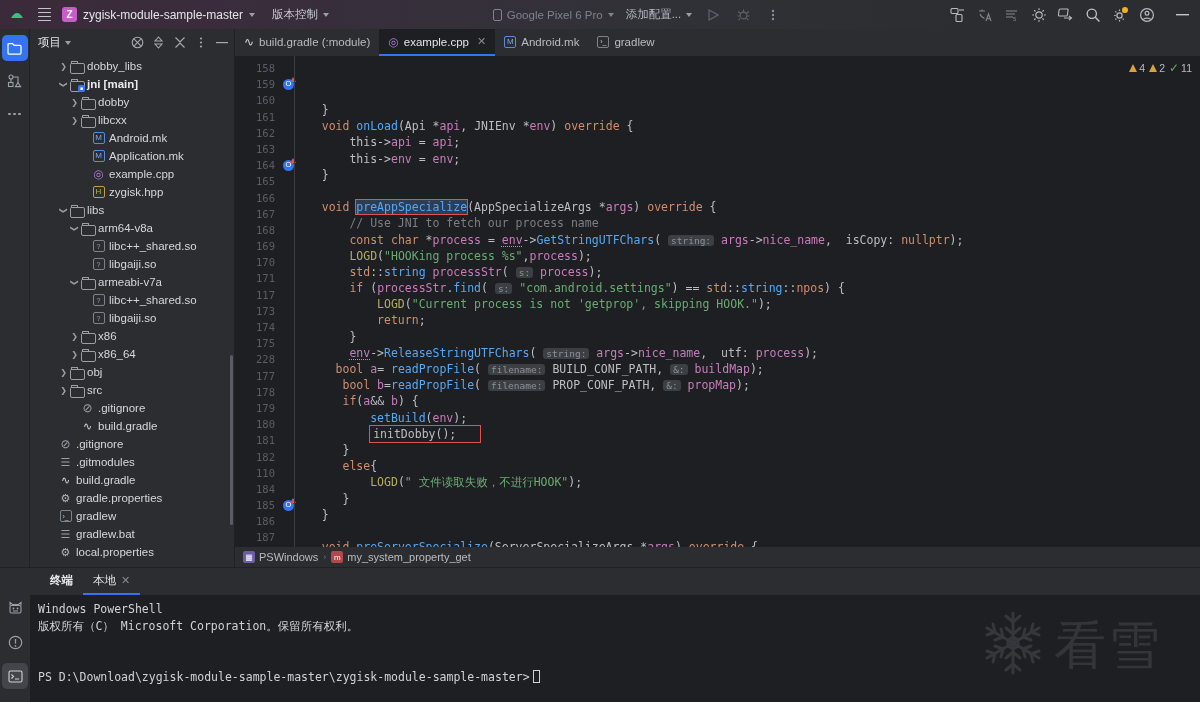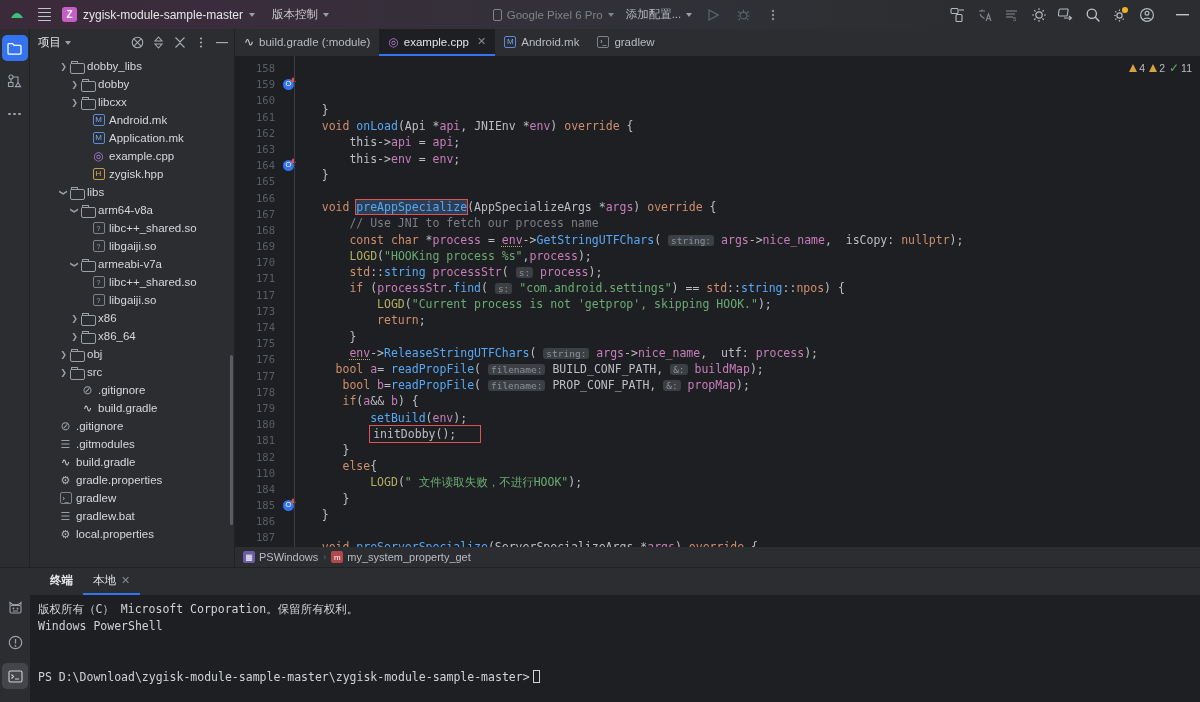--- a/index.html
+++ b/index.html
@@ -376,20 +376,30 @@
         <div class="tree-scroll"></div>
       <div class="row">
             <span style="display:inline-block;width:28px"></span>
             <span class="arrow">❯</span>
             <span class="ficon">
               <span class="fold"></span>
             </span>
             <span class="lbl">dobby_libs</span>
           </div>
           <div class="row">
+            <span style="display:inline-block;width:28px"></span>
+            <span class="arrow" style="transform: rotate(90deg);">❯</span>
+            <span class="ficon">
+              <span class="fold src">
+                <span class="fbadge">■</span>
+              </span>
+            </span>
+            <span class="lbl b">jni [main]</span>
+          </div>
+          <div class="row">
             <span style="display:inline-block;width:39px"></span>
             <span class="arrow">❯</span>
             <span class="ficon">
               <span class="fold"></span>
             </span>
             <span class="lbl">dobby</span>
           </div>
           <div class="row">
             <span style="display:inline-block;width:39px"></span>
             <span class="arrow">❯</span>
@@ -628,21 +638,21 @@
             <div class="g">166</div>
             <div class="g">167</div>
             <div class="g">168</div>
             <div class="g">169</div>
             <div class="g">170</div>
             <div class="g">171</div>
             <div class="g">117</div>
             <div class="g">173</div>
             <div class="g">174</div>
             <div class="g">175</div>
-            <div class="g">176</div>
+            <div class="g">228</div>
             <div class="g">177</div>
             <div class="g">178</div>
             <div class="g">179</div>
             <div class="g">180</div>
             <div class="g">181</div>
             <div class="g">182</div>
             <div class="g">110</div>
             <div class="g">184</div>
             <div class="g">185<span class="ovr">O</span></div>
             <div class="g">186</div>
@@ -713,23 +723,39 @@
       <div class="term-tabs" id="termtabs">
           <div class="tt b">
             <span>终端</span>
           </div>
           <div class="tt active">
             <span>本地</span>
             <span class="x">✕</span>
           </div>
         </div>
       <div class="term-body" id="termbody">
+          <div class="tl">Windows PowerShell</div>
           <div class="tl">版权所有（C） Microsoft Corporation。保留所有权利。</div>
-          <div class="tl">Windows PowerShell</div>
           <div class="tl">&nbsp;</div>
           <div class="tl">&nbsp;</div>
           <div class="tl"><span>PS D:\Download\zygisk-module-sample-master\zygisk-module-sample-master&gt;</span><span class="caret"></span></div>
         </div>
     </div>
   </div>
 
+  <div class="watermark">
+    <span class="wm-flake">
+      <svg width="62" height="66" viewBox="0 0 62 66">
+        <g stroke="#35373c" stroke-width="3" fill="none" stroke-linecap="round">
+          <path d="M31 3 L31 63"></path>
+          <path d="M5 18 L57 48"></path>
+          <path d="M57 18 L5 48"></path>
+          <path d="M31 12 L24 6 M31 12 L38 6 M31 24 L24 18 M31 24 L38 18 M31 42 L24 48 M31 42 L38 48 M31 54 L24 60 M31 54 L38 60"></path>
+          <path d="M13 22 L11 14 M13 22 L5 25 M21 27 L19 19 M21 27 L13 30 M41 39 L43 47 M41 39 L49 36 M49 44 L51 52 M49 44 L57 41"></path>
+          <path d="M49 22 L51 14 M49 22 L57 25 M41 27 L43 19 M41 27 L49 30 M21 39 L19 47 M21 39 L13 36 M13 44 L11 52 M13 44 L5 41"></path>
+          <path d="M31 27 L26 30 L26 36 L31 39 L36 36 L36 30 Z"></path>
+        </g>
+      </svg>
+    </span>
+    <span class="wm-text">看雪</span>
+  </div>
 
 </div>
 
 </body></html>

